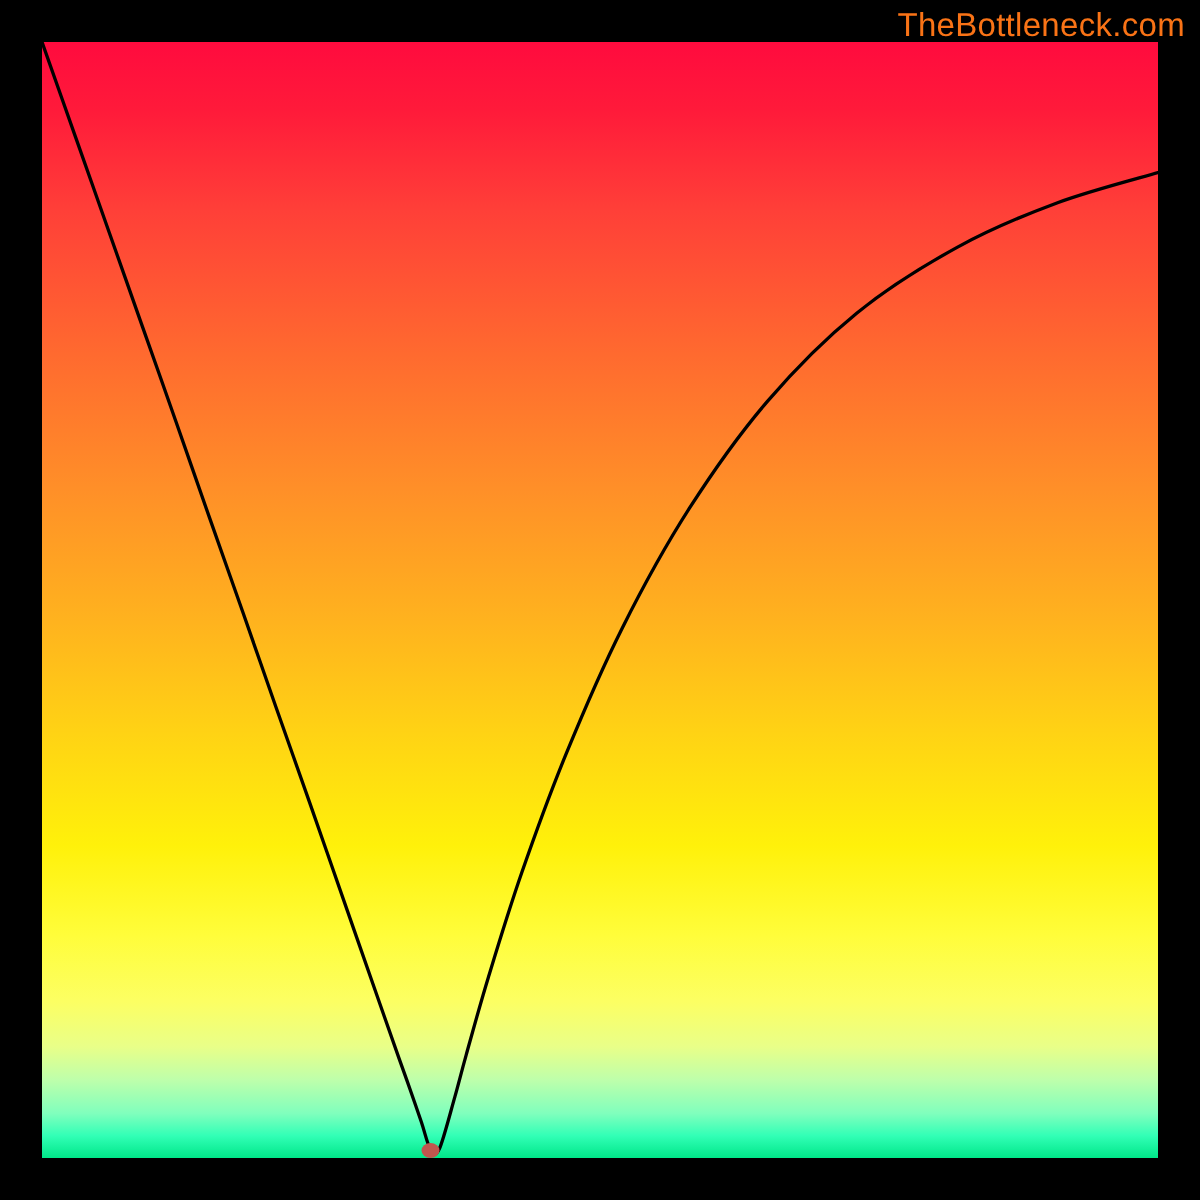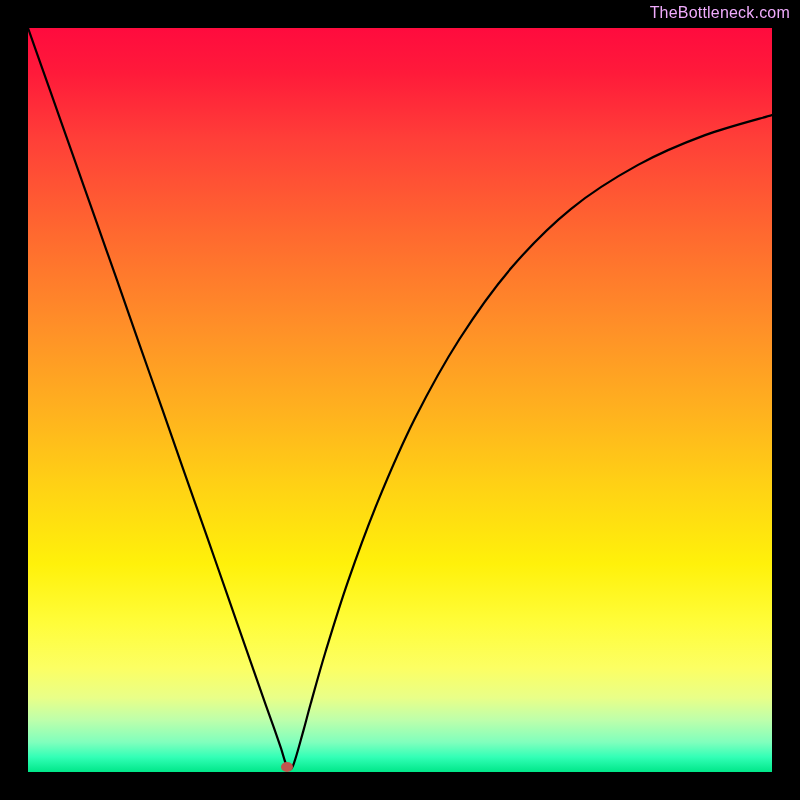--- a/index.html
+++ b/index.html
@@ -14,22 +14,22 @@
   .frame {
     position: relative;
     width: 800px;
     height: 800px;
     background: #000;
   }
   .watermark {
     position: absolute;
     top: 4px;
     right: 10px;
-    color: #f0abfc;
-    font-size: 16px;
+    color: #f97316;
+    font-size: 22px;
     font-weight: 500;
     letter-spacing: 0.2px;
     user-select: none;
   }
   .plot-area {
     position: absolute;
     left: 28px;
     top: 28px;
     width: 744px;
     height: 744px;

